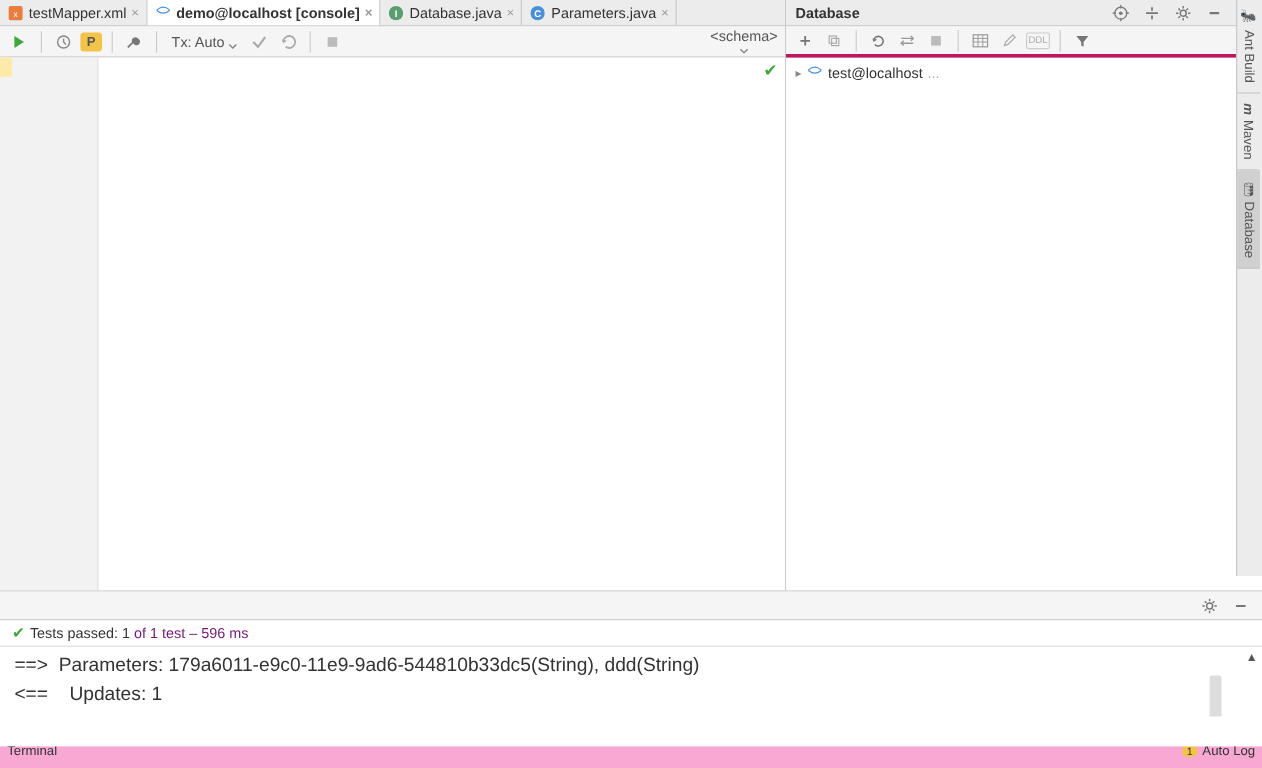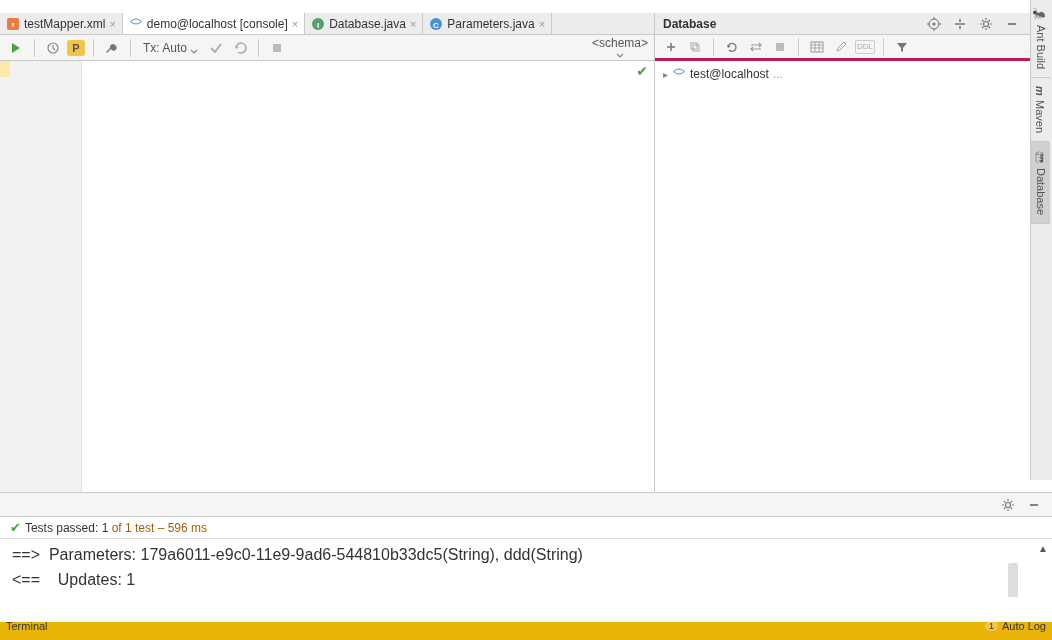--- a/index.html
+++ b/index.html
@@ -1,21 +1,21 @@
 <!DOCTYPE html>
 <html><head>
 <meta charset="utf-8">
 <style>
 * { margin: 0; padding: 0; box-sizing: border-box; font-family: "Segoe UI", Arial, sans-serif; }
 body { width: 1052px; height: 640px; background: #fff; overflow: hidden; position: relative; font-size: 12px; color: #333; }
-.main { display: flex; height: 610px; margin-top: 13px; }
+.main { display: flex; height: 610px; }
 .left-area { width: 655px; display: flex; flex-direction: column; border-right: 1px solid #c9c9c9; }
 .tabs { height: 22px; background: #ececec; display: flex; border-bottom: 1px solid #c9c9c9; }
 .tab { display: flex; align-items: center; padding: 0 6px; gap: 4px; border-right: 1px solid #c9c9c9; cursor: pointer; white-space: nowrap; }
-.tab.active { background: #fff; }
+.tab.active { background: #fff; font-weight: bold; }
 .tab .close { color: #999; font-size: 11px; }
 .tab .ico { width: 14px; height: 14px; display: inline-flex; align-items: center; justify-content: center; }
 .toolbar { height: 26px; background: #f5f5f5; border-bottom: 1px solid #c9c9c9; display: flex; align-items: center; padding: 0 6px; gap: 4px; }
 .tbtn { width: 20px; height: 20px; display: inline-flex; align-items: center; justify-content: center; cursor: pointer; color: #555; border-radius: 2px; }
 .txsel { display: flex; align-items: flex-end; gap: 3px; color: #555; cursor: pointer; padding: 0 4px; }
 .sep { width: 1px; height: 18px; background: #ccc; margin: 0 4px; }
 .sp { flex: 1; }
 .schema { color: #555; cursor: pointer; display: flex; align-items: center; gap: 3px; flex-direction: column; }
 .editor-wrap { flex: 1; display: flex; background: #fff; position: relative; }
 .gutter { width: 82px; background: #f2f2f2; border-right: 1px solid #e0e0e0; }
@@ -30,25 +30,25 @@
 .db-node { display: flex; align-items: center; gap: 4px; cursor: pointer; }
 .db-node .arrow { color: #888; font-size: 10px; }
 .side-tabs { position: absolute; right: 0; top: 0; width: 22px; background: #ececec; border-left: 1px solid #c9c9c9; height: 480px; }
 .side-tab { writing-mode: vertical-rl; text-orientation: mixed; padding: 8px 3px; font-size: 11px; color: #555; cursor: pointer; border-bottom: 1px solid #c9c9c9; display: flex; align-items: center; gap: 4px; }
 .side-tab.active { background: #d0d0d0; }
 .bottom-panel { position: absolute; left: 0; bottom: 18px; width: 100%; height: 130px; background: #fff; border-top: 1px solid #c9c9c9; z-index: 5; }
 .bp-head { height: 24px; background: #f5f5f5; border-bottom: 1px solid #c9c9c9; display: flex; align-items: center; padding: 0 8px; justify-content: flex-end; gap: 6px; }
 .bp-status { height: 22px; background: #fff; border-bottom: 1px solid #ddd; display: flex; align-items: center; padding: 0 10px; gap: 4px; }
 .tests-ok { color: #44a53f; font-size: 13px; }
 .tests-bold { font-weight: normal; }
-.tests-grey { color: #a16207; margin-top: 20px; }
+.tests-grey { color: #701a75; margin-top: 20px; }
 .console { font-family: "Courier New", monospace; font-size: 16px; padding: 4px 12px; line-height: 1.5; overflow: hidden; white-space: pre; height: 58px; position: relative; }
 .console-scroll-up { position: absolute; right: 4px; top: 2px; font-size: 10px; color: #555; cursor: pointer; }
 .console-sb { position: absolute; right: 34px; top: 24px; width: 10px; height: 40px; background: #ddd; border-radius: 2px; }
-.status-bar { position: absolute; bottom: 0; left: 0; width: 100%; height: 30px; background: #eab308; border-top: 1px solid #c9c9c9; display: flex; align-items: center; padding: 0 6px; font-size: 11px; }
+.status-bar { position: absolute; bottom: 0; left: 0; width: 100%; height: 30px; background: #f9a8d4; border-top: 1px solid #c9c9c9; display: flex; align-items: center; padding: 0 6px; font-size: 11px; }
 .status-bar .sp { flex: 1; }
 .event-log { display: flex; align-items: center; gap: 4px; cursor: pointer; }
 .evt-badge { background: #f4c34a; color: #333; font-size: 9px; border-radius: 7px; padding: 0 4px; display: inline-flex; align-items: center; }
 svg { display: block; }
 </style>
 </head>
 <body>
 
 <div class="main">
   <div class="left-area">

